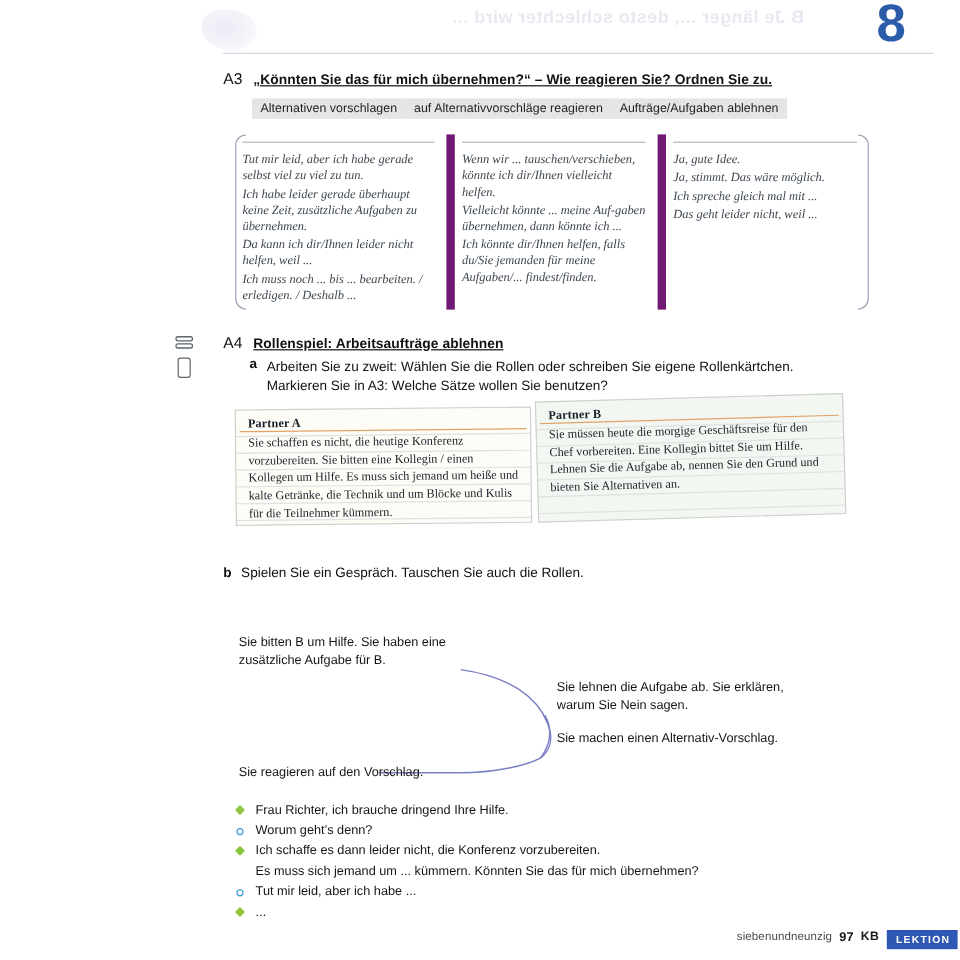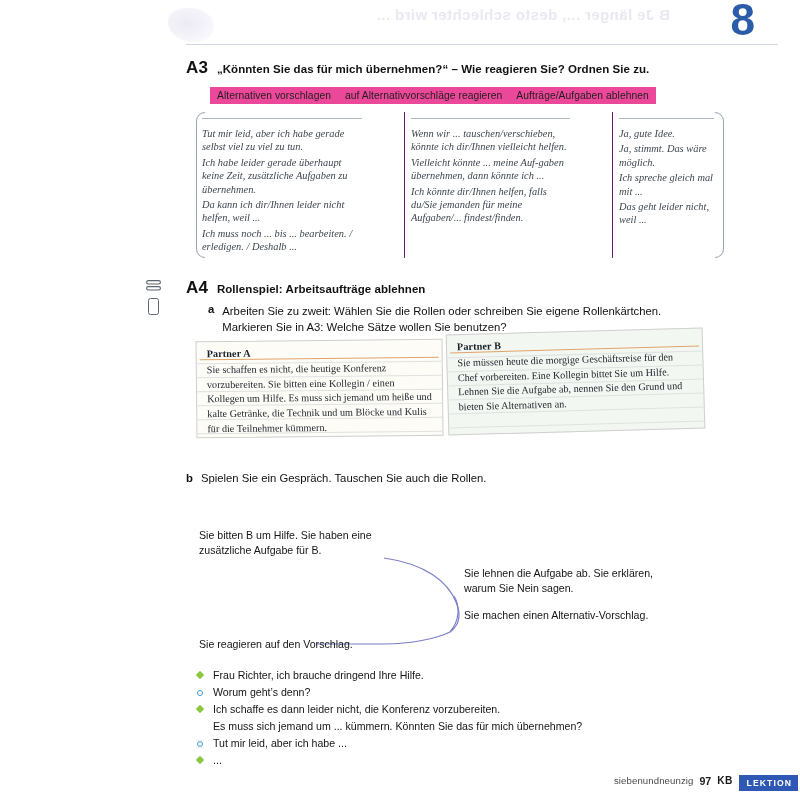--- a/index.html
+++ b/index.html
@@ -35,26 +35,26 @@
     line-height:44px;letter-spacing:-1px;
   }
   .header-rule{
     position:absolute;left:186px;top:44px;width:592px;height:1px;
     background:#cfd6e2;
   }
 
   
   .a3{position:absolute;left:186px;top:58px;width:600px;}
   .task-line{display:flex;align-items:baseline;gap:9px;}
-  .task-code{font-size:17px;font-weight:bold;color:#111;letter-spacing:.1px;}
-  .task-text{font-size:11.5px;font-weight:bold;color:#111;letter-spacing:.05px;}
+  .task-code{font-size:13px;font-weight:normal;color:#111;letter-spacing:.1px;}
+  .task-text{font-size:11.5px;font-weight:bold;color:#111;letter-spacing:.05px;text-decoration:underline;}
 
   .cat-row{margin-top:9px;margin-left:24px;display:flex;gap:0px;align-items:stretch;}
   .cat{
-    background:#ec4899;
+    background:#e5e5e5;
     font-size:10.3px;color:#1e1e1e;
     padding:3px 7px 3px 7px;white-space:nowrap;letter-spacing:.05px;
   }
 
   
   .bracket-box{
     position:absolute;left:196px;top:112px;width:528px;height:146px;
     border:1px solid #9aa4b4;border-radius:9px;
     border-top-color:#9aa4b4;
     background:transparent;
@@ -67,21 +67,21 @@
   .bracket-cut-bot{
     position:absolute;left:205px;top:252px;width:510px;height:10px;background:#fff;
   }
   .cols{
     position:absolute;left:196px;top:112px;width:528px;height:146px;
     display:flex;box-sizing:border-box;
   }
   .col{
     flex:1 1 0;padding:6px 10px 0 6px;position:relative;box-sizing:border-box;
   }
-  .col + .col{border-left:1px solid #701a75;margin-left:32px;}
+  .col + .col{border-left:7px solid #701a75;}
   .col-rule{
     height:1px;background:#aeb6c2;margin:0 0 8px 0;
   }
   .col p{
     margin:0 0 2px 0;
     font-family:"Liberation Serif",serif;
     font-style:italic;font-size:10.4px;line-height:13.4px;color:#3d4650;
   }
   .col.c1{flex:0 0 176px;}
   .col.c2{flex:0 0 176px;}

